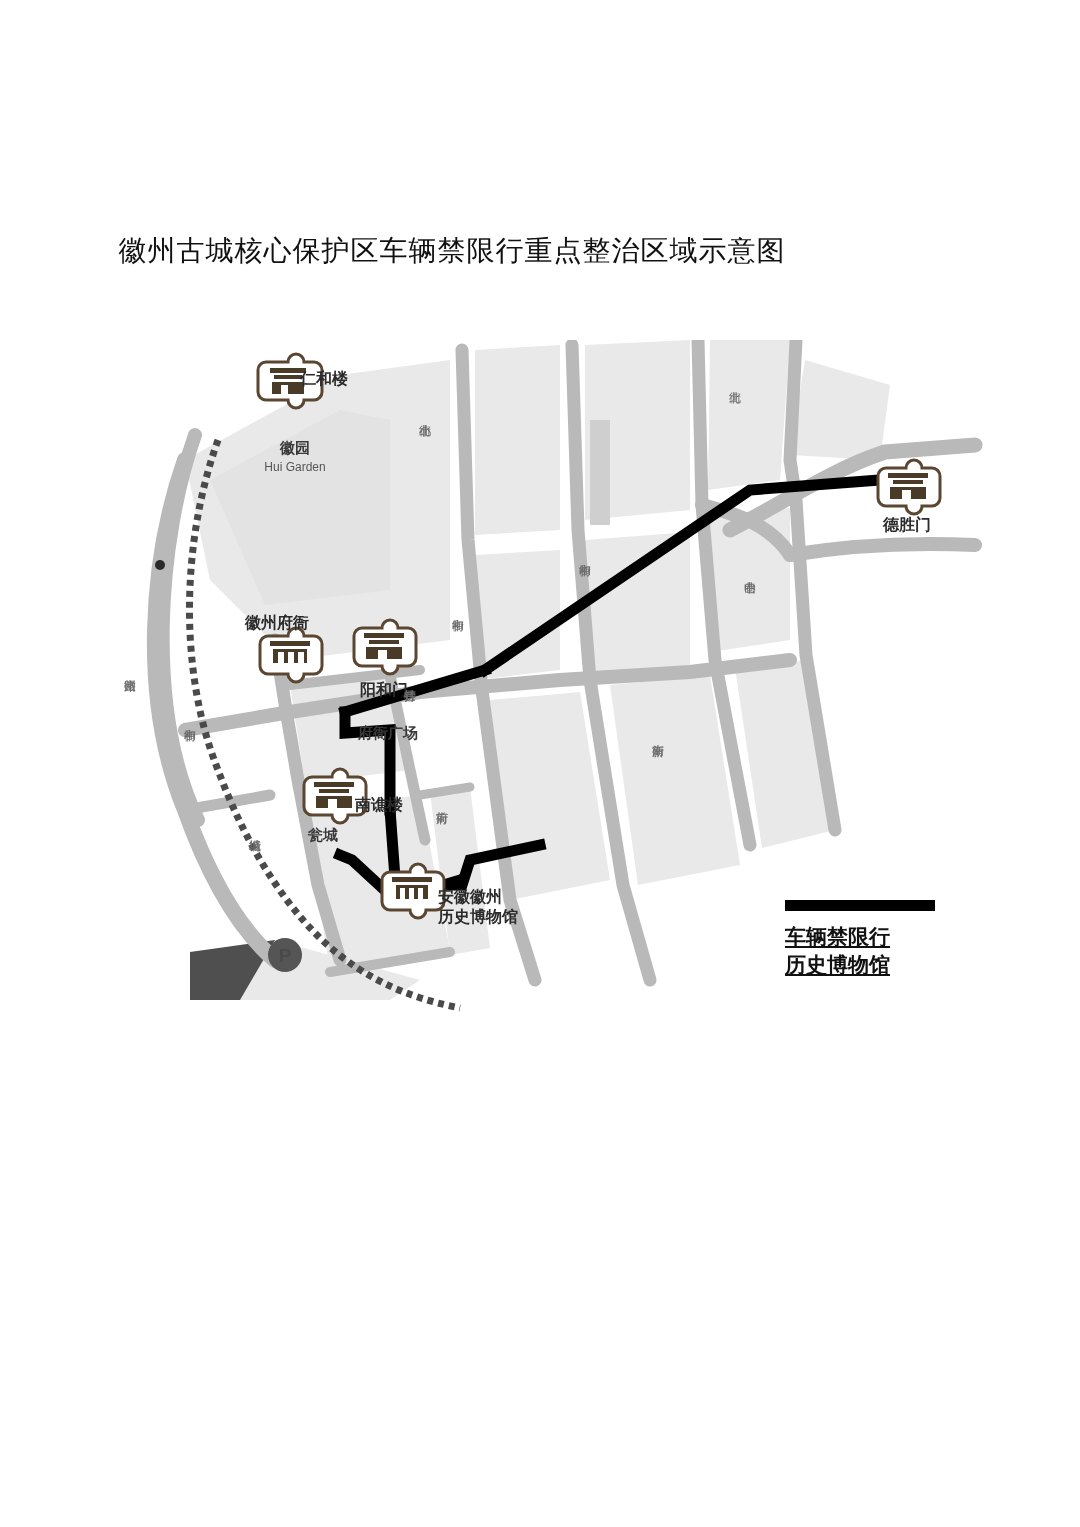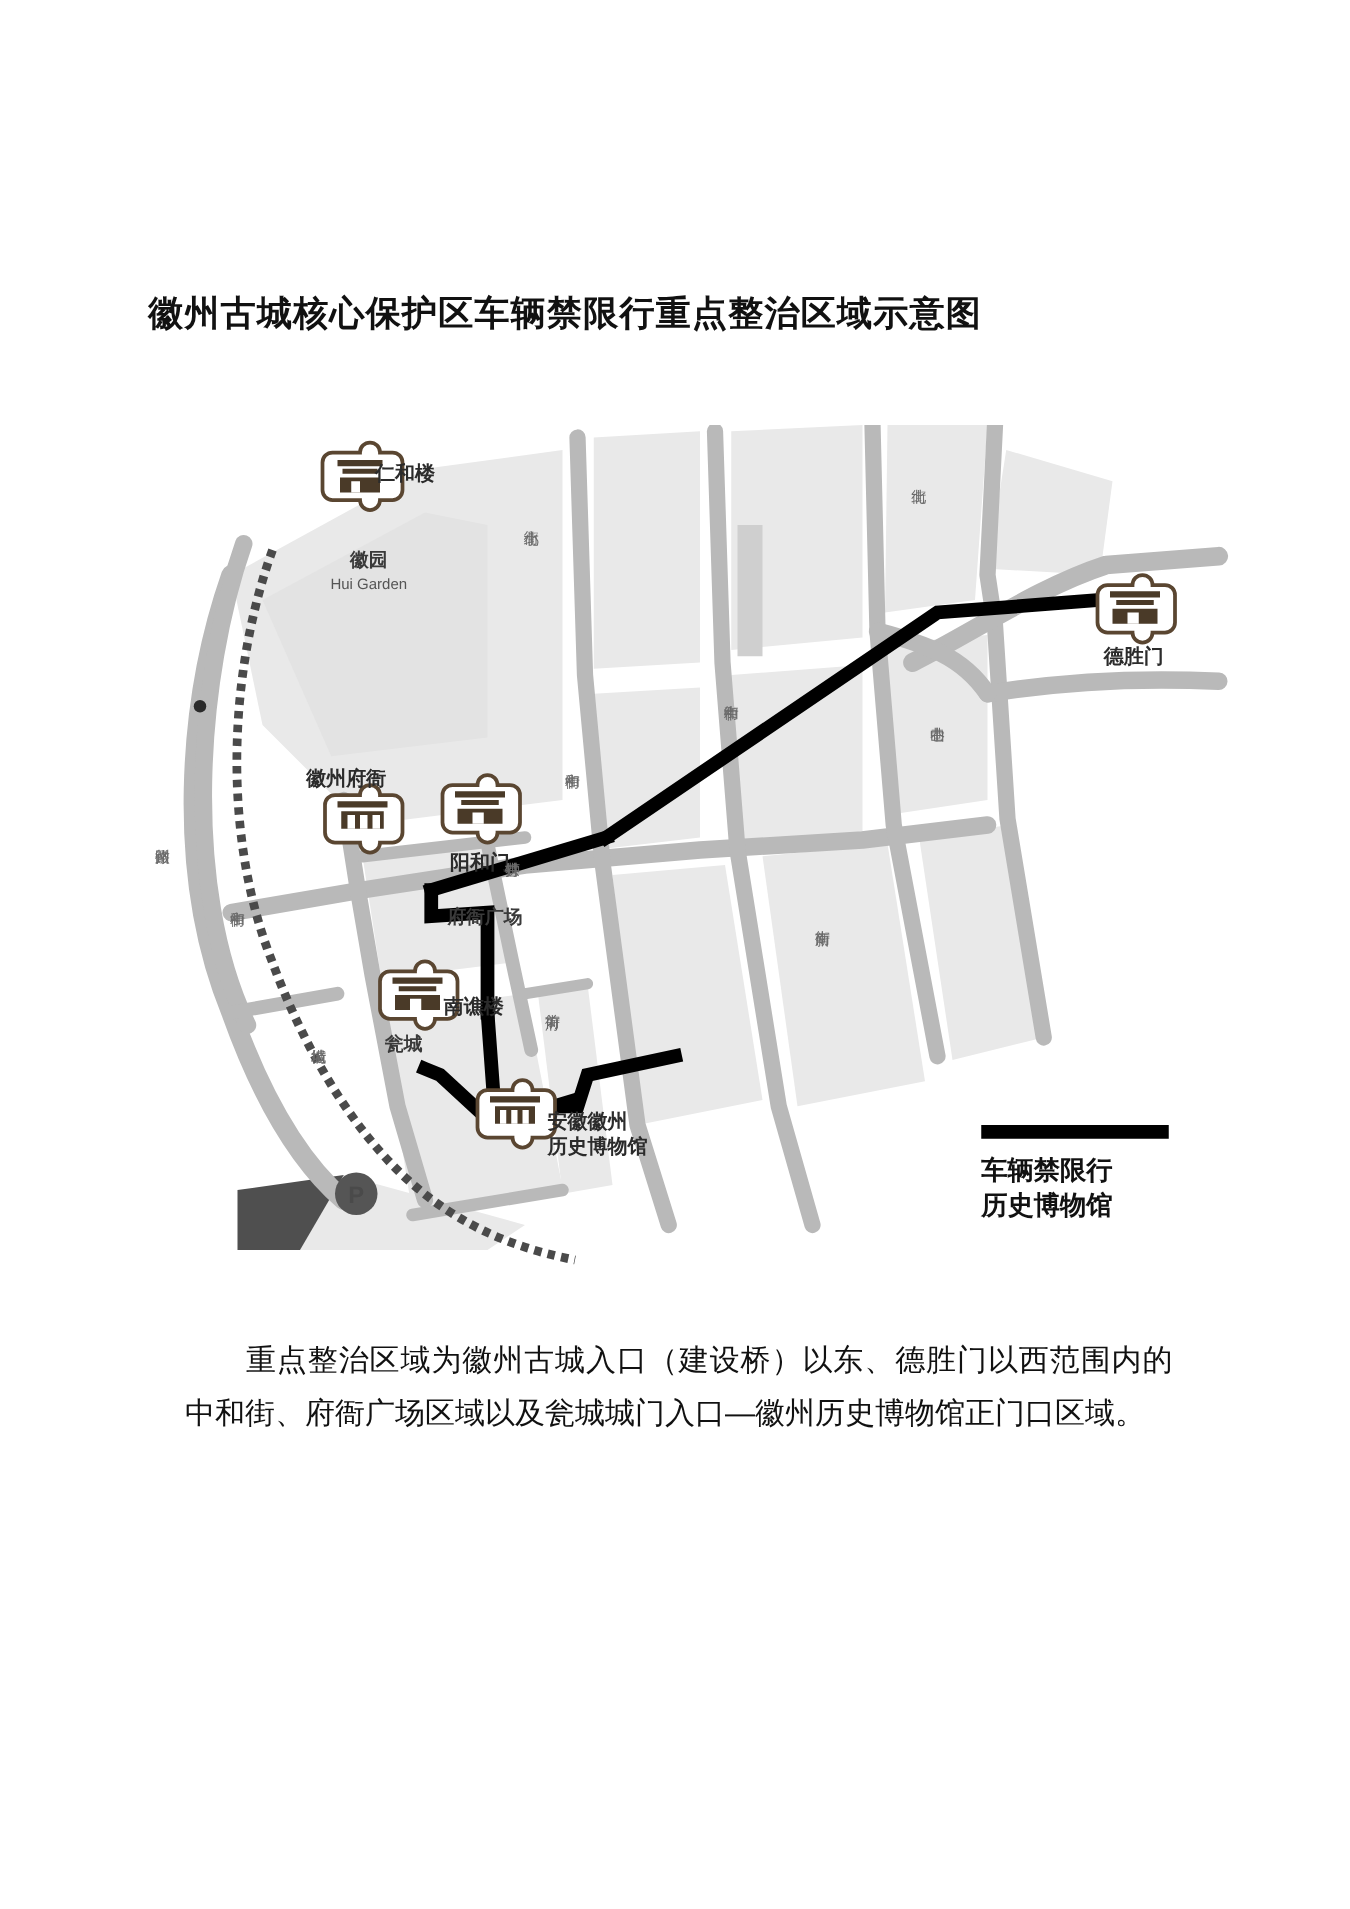--- a/index.html
+++ b/index.html
@@ -19,21 +19,21 @@
     position: absolute;
     inset: 0;
   }
   .title {
     position: absolute;
     top: 232px;
     left: 0;
     width: 904px;
     text-align: center;
     font-size: 28px;
-    font-weight: bold;
+    font-weight: normal;
     letter-spacing: 1px;
     color: #111;
   }
   .map-wrap {
     position: absolute;
     top: 340px;
     left: 90px;
     width: 900px;
     height: 680px;
   }
@@ -50,20 +50,21 @@
     width: 150px;
     height: 11px;
     background: #000;
     margin-bottom: 12px;
   }
   .legend-text {
     font-size: 21px;
     font-weight: bold;
     line-height: 1.35;
     color: #111;
+    text-decoration: underline;
   }
   .caption {
     position: absolute;
     top: 1068px;
     left: 148px;
     width: 790px;
     font-size: 24px;
     line-height: 1.75;
     color: #111;
     text-align: justify;
@@ -282,15 +283,14 @@
   </div>
 
   <div class="legend">
     <div class="legend-bar"></div>
     <div class="legend-text">
       <div>车辆禁限行</div>
       <div>历史博物馆</div>
     </div>
   </div>
 
-  <div class="caption"><span class="indent"></span><span>重点整治区域为徽州古城入口（建设桥）以东、德胜门以西范围内的中和街、府衙广场区域以及瓮城城门入口—徽州历史博物馆正门口区域。</span></div>
 
 </div>
 
 </body></html>

